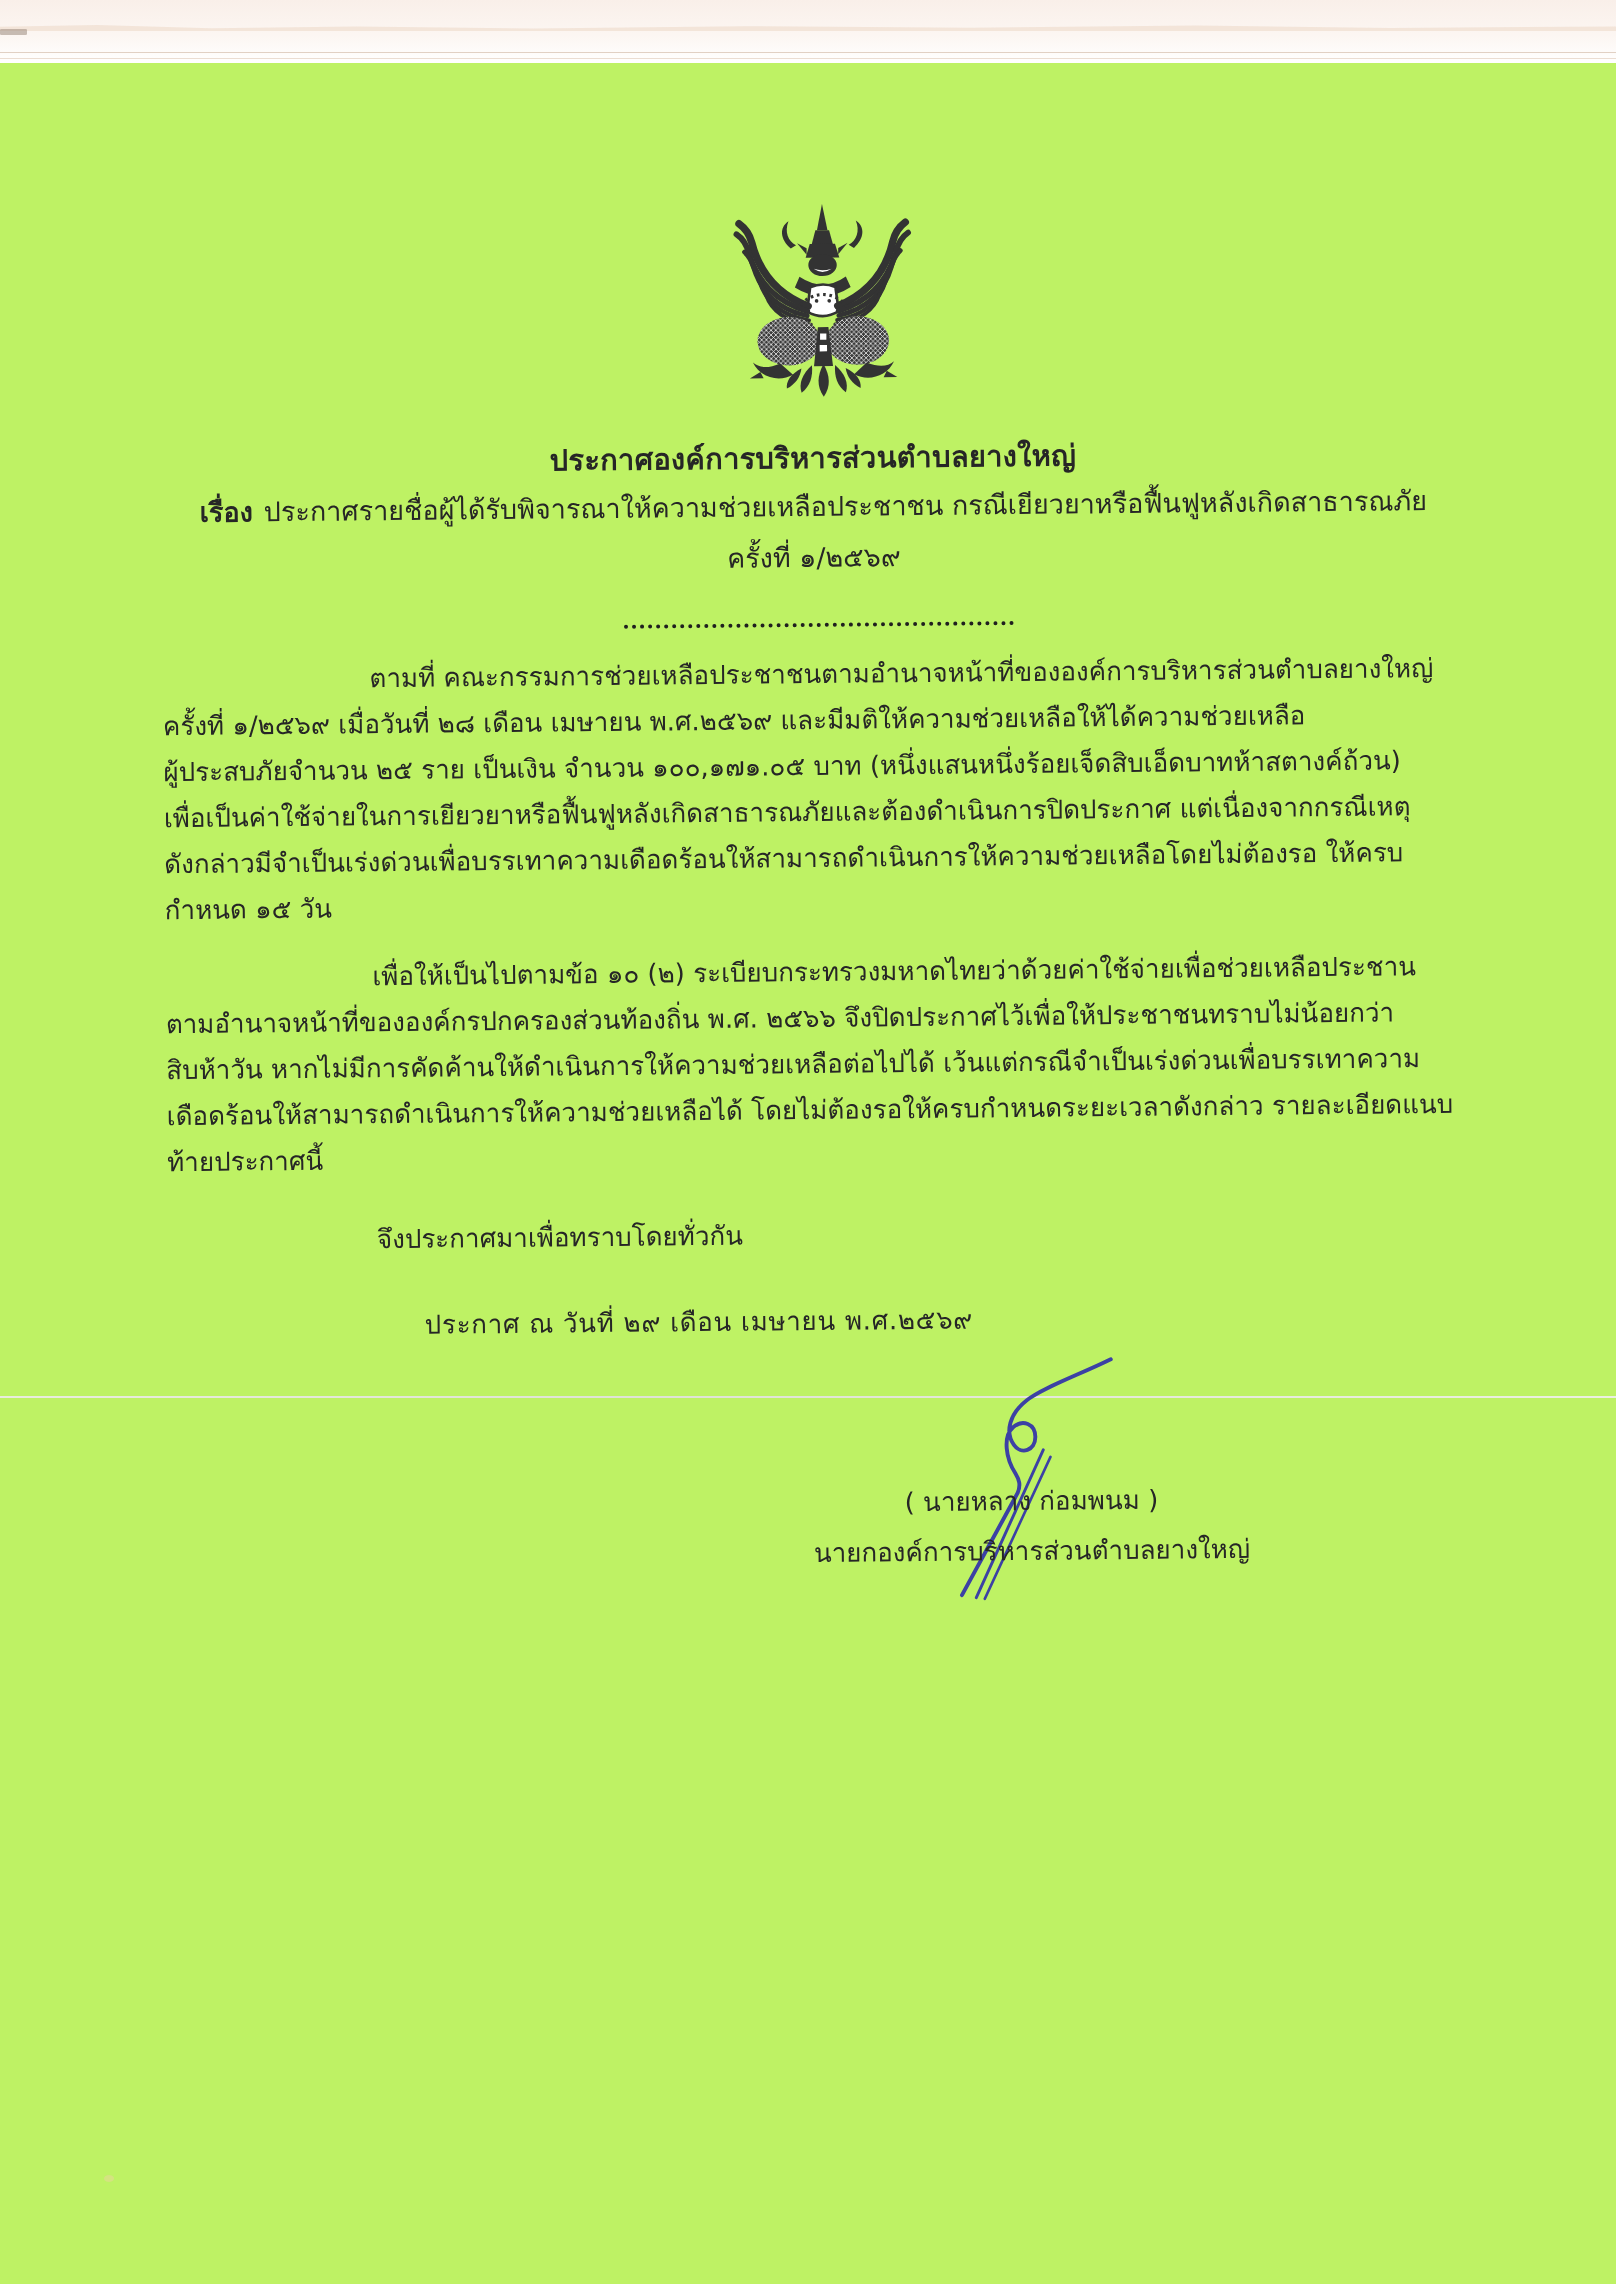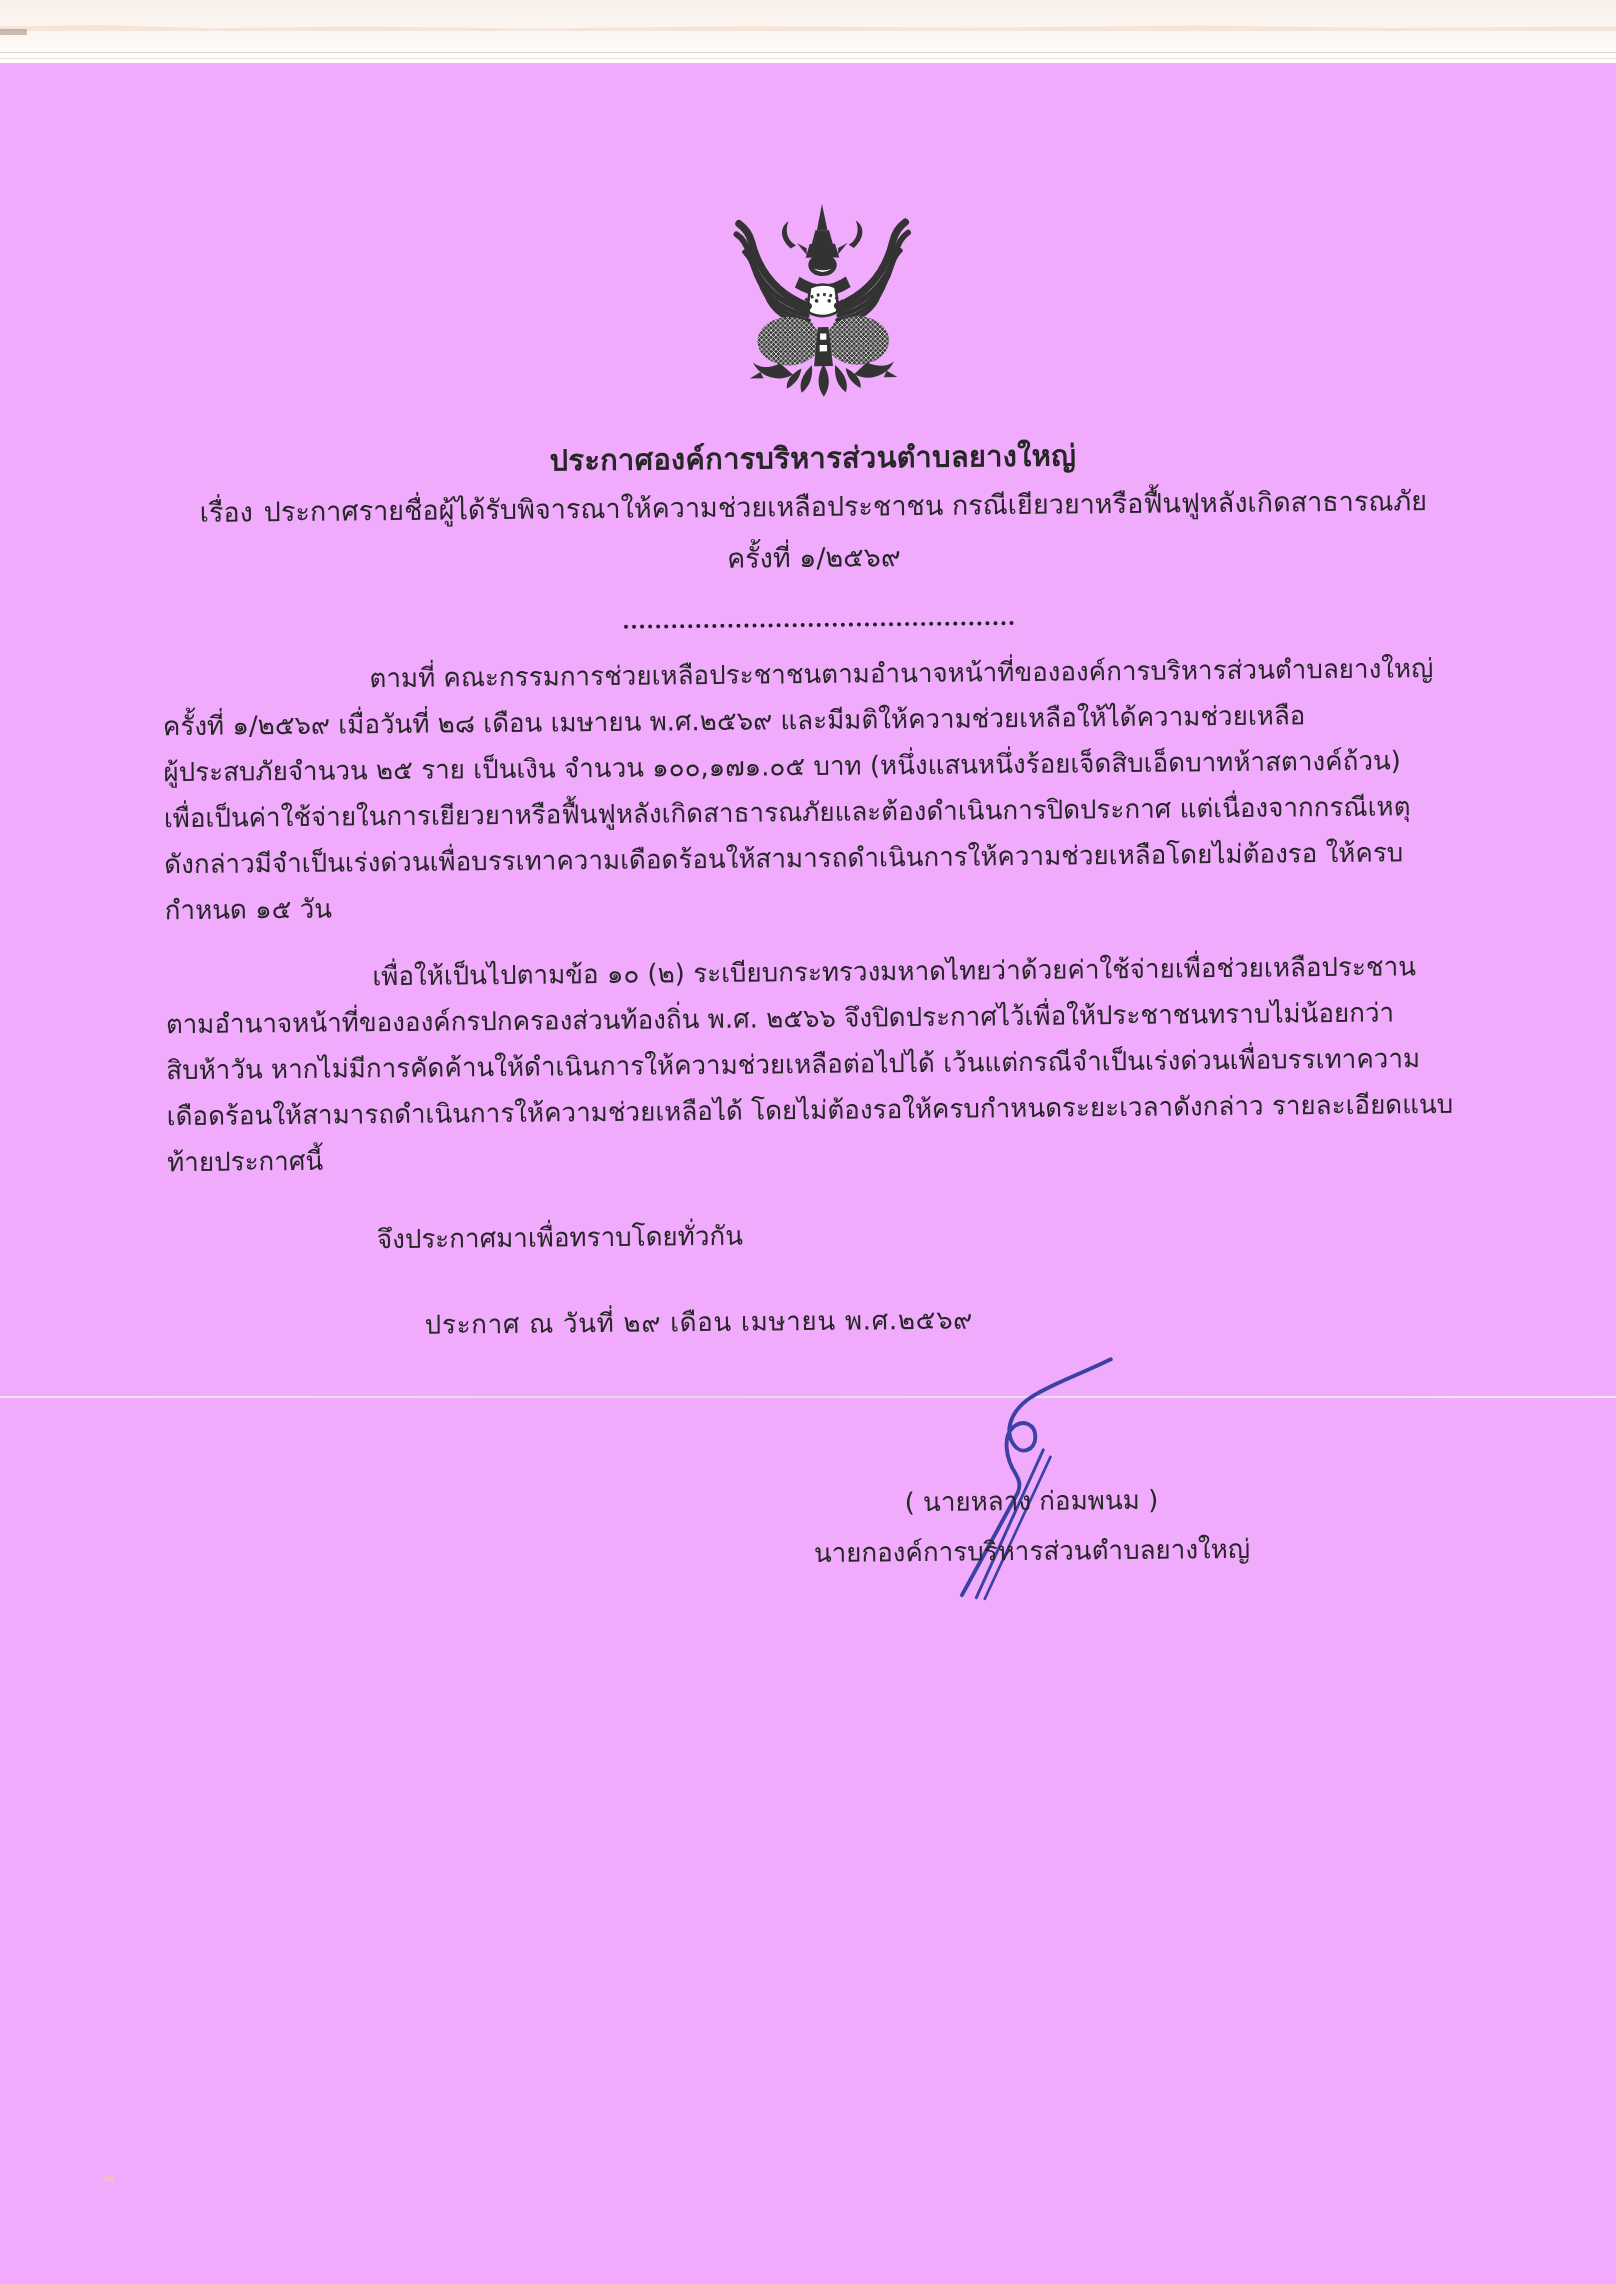--- a/index.html
+++ b/index.html
@@ -1,18 +1,18 @@
 <!DOCTYPE html>
 <html lang="th" style="font-size:10.4px"><head>
 <meta charset="utf-8">
 <style>
   html,body { margin:0; padding:0; background:#ffffff; }
   .page {
     position:relative; width:1617px; height:2284px; overflow:hidden;
-    background:#f0abfc; font-family:"DejaVu Sans", sans-serif; color:#262626;
+    background:#bef264; font-family:"DejaVu Sans", sans-serif; color:#262626;
   }
   
   .top-band { position:absolute; left:0; top:0; width:1617px; height:63px;
     background:linear-gradient(180deg,#f9efe9 0%, #fcf6f2 55%, #ffffff 100%); }
   .top-edge { position:absolute; left:0; top:25px; width:1617px; height:5.9px;
     background:#eedbcd; opacity:.65;
     clip-path:polygon(0 30%,6% 0,13% 55%,22% 25%,33% 60%,46% 20%,60% 45%,74% 10%,86% 50%,100% 25%,100% 100%,0 100%); }
   .top-line-1 { position:absolute; left:0; top:52px; width:1617px; height:1.3px; background:#d9c5b6; opacity:.8; }
   .top-line-2 { position:absolute; left:0; top:58px; width:1617px; height:1.3px; background:#e6d4c7; opacity:.8; }
   .corner-dash { position:absolute; left:0; top:29px; width:27px; height:5.9px; background:#9b8a7d; opacity:.55; border-radius:1.3px; }
@@ -22,21 +22,21 @@
 
   
   .content { position:absolute; left:0; top:0; width:1617px; height:2284px;
     transform:rotate(-0.55deg); transform-origin:808px 0px; }
 
   .emblem { position:absolute; left:725px; top:202px; }
 
   .doc-title { position:absolute; left:0; top:435px; width:1617px; text-align:center;
     font-size:29px; font-weight:700; letter-spacing:0.3px; }
   .doc-subject { position:absolute; left:0; top:485px; width:1617px; text-align:center; font-size:27px; }
-  .doc-subject .subj-label { font-weight:400; margin-right:11px; }
+  .doc-subject .subj-label { font-weight:700; margin-right:11px; }
   .doc-session { position:absolute; left:0; top:536px; width:1617px; text-align:center; font-size:27px; }
 
   .dots-sep { position:absolute; left:618px; top:605px; width:390px; height:18px;
     border-bottom:4.6px dotted #1f1f1f; }
 
   .para { position:absolute; left:156px; width:1310px; font-size:26px; line-height:46px; }
   .para-1 { top:651px; }
   .para-2 { top:949px; }
   .bodyline { white-space:nowrap; }
   .bodyline.indent { text-indent:207px; }

